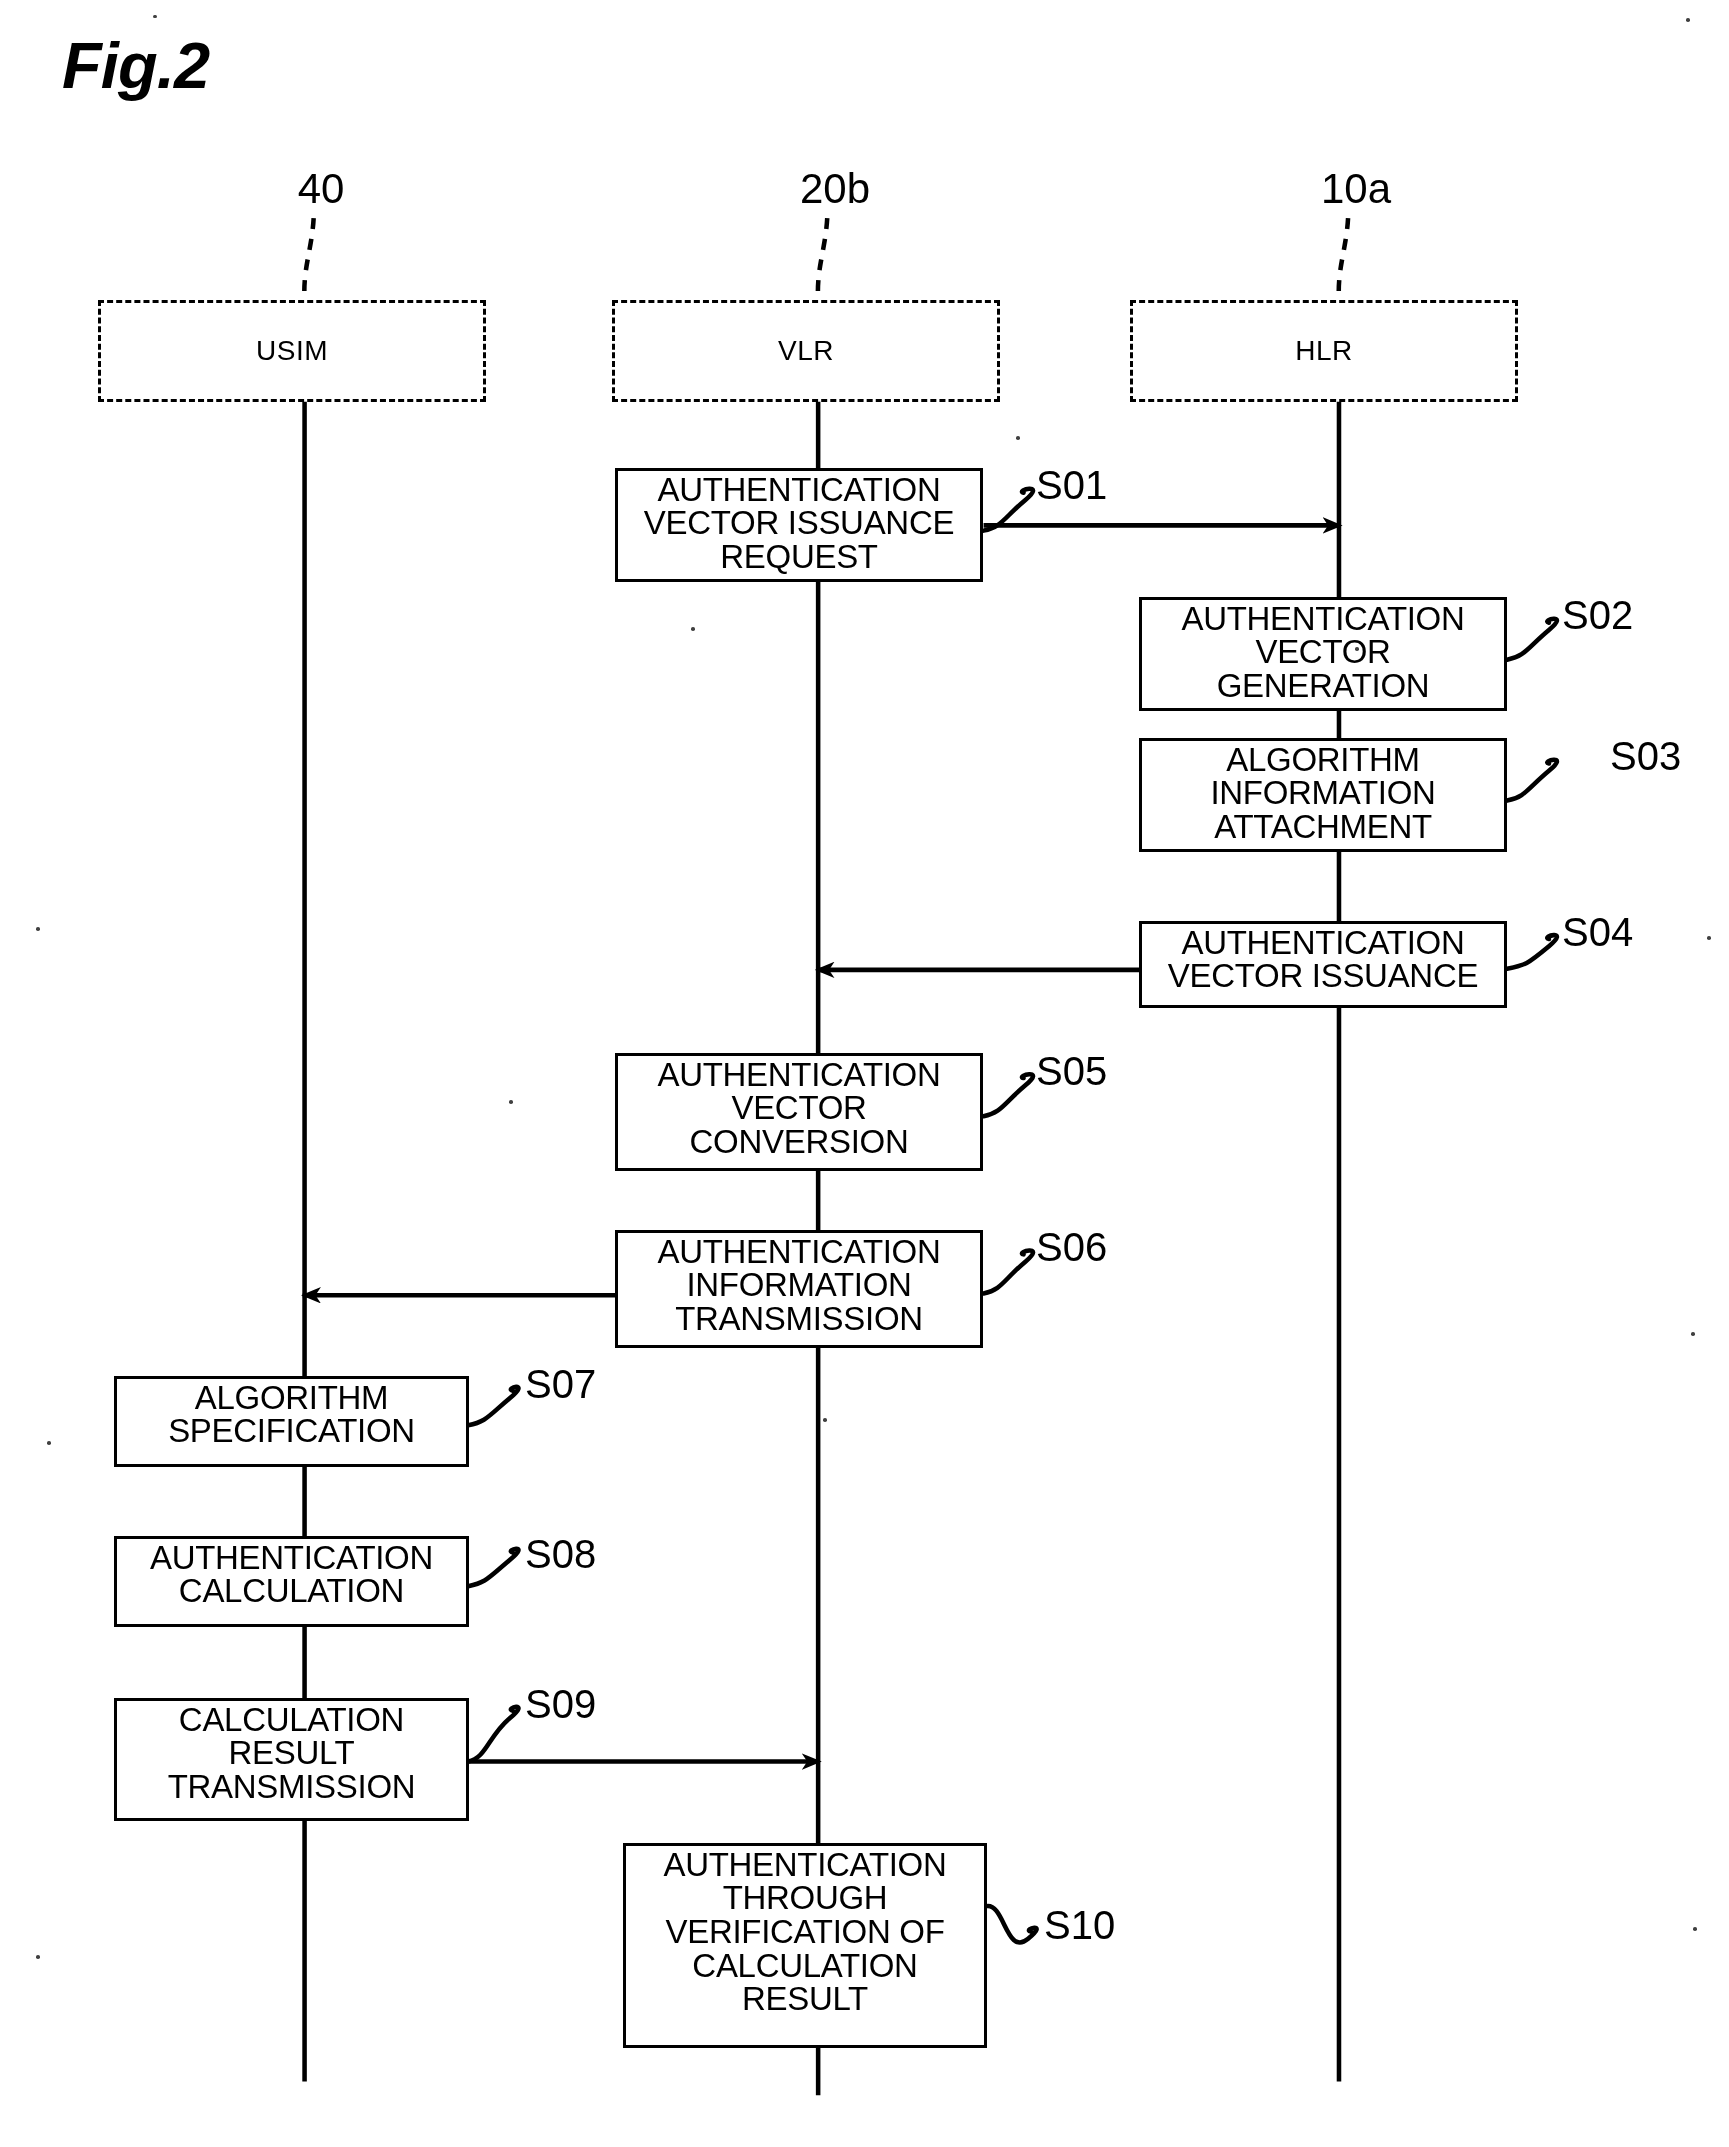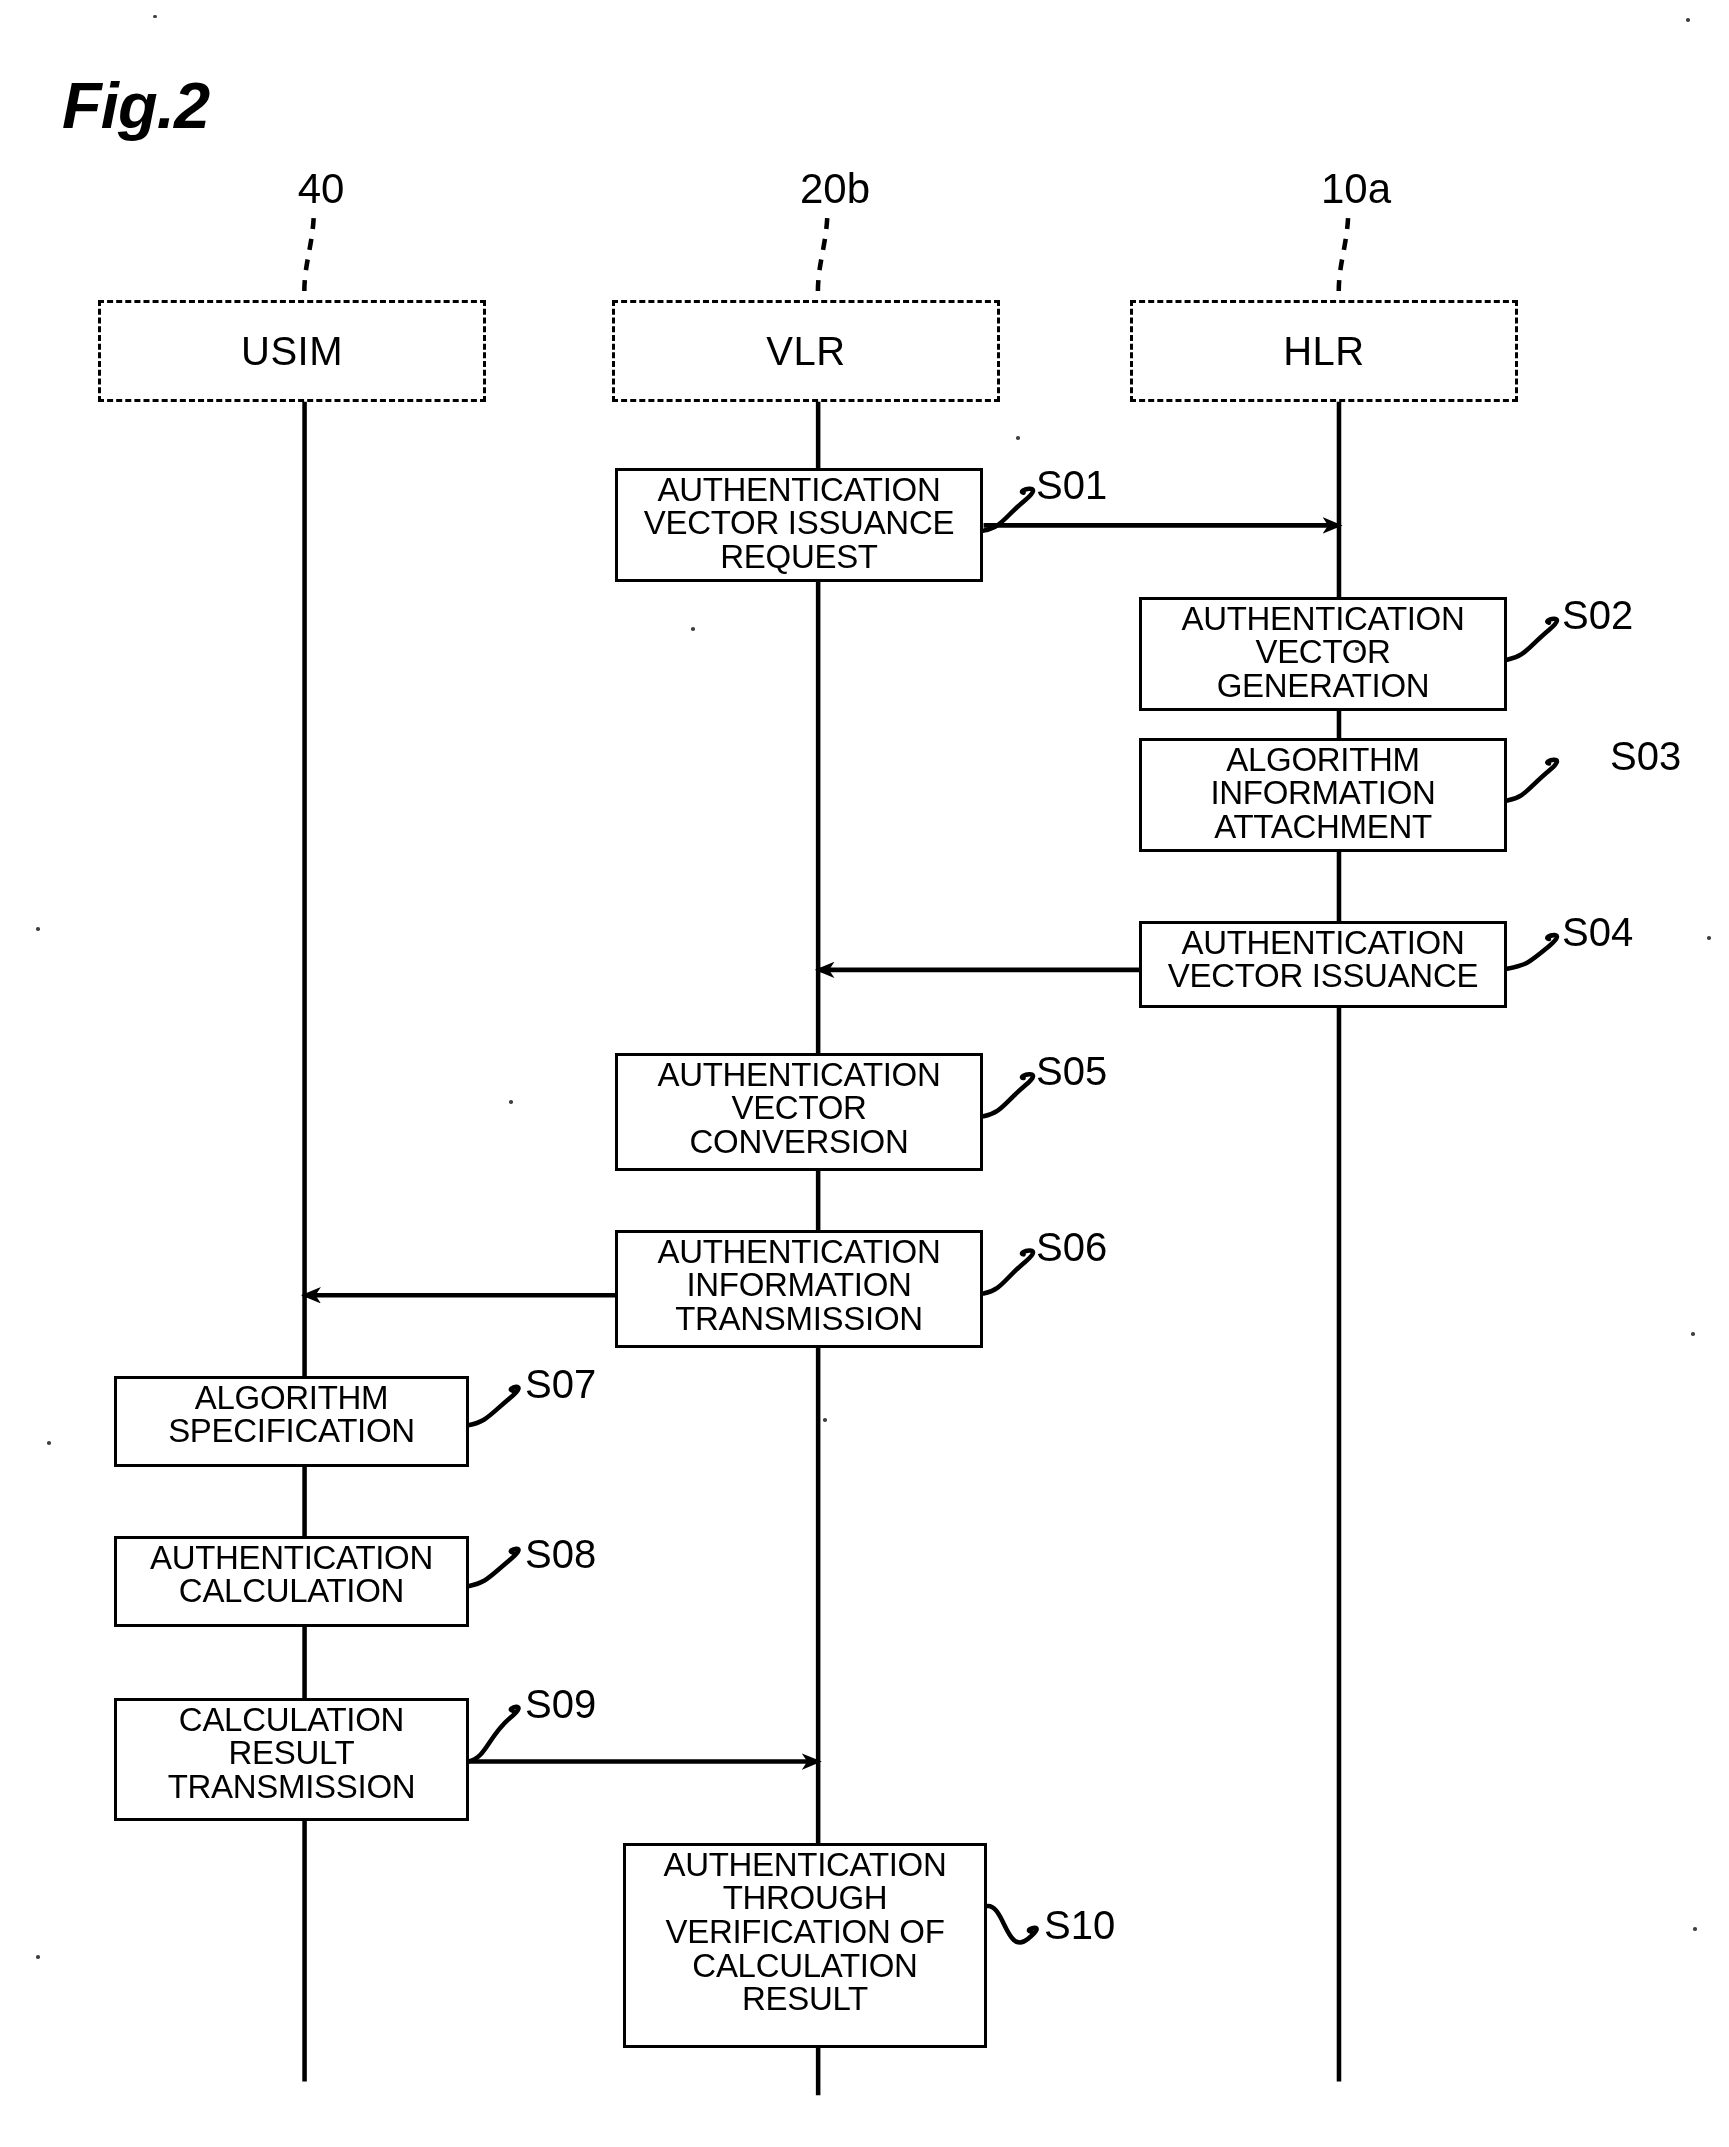--- a/index.html
+++ b/index.html
@@ -27,21 +27,20 @@
   .fig-title {
     position: absolute;
     left: 62px;
     top: 33px;
     font-size: 65px;
     font-weight: bold;
     font-style: italic;
     letter-spacing: -0.9px;
     line-height: 1;
     white-space: nowrap;
-    margin-top: 40px;
   }
 
   
   #lines {
     position: absolute;
     left: 0; top: 0;
     width: 1729px;
     height: 2147px;
     pointer-events: none;
   }
@@ -59,21 +58,21 @@
   
   .actor-box {
     position: absolute;
     border: 3.6px dashed #000;
     box-sizing: border-box;
     display: flex;
     align-items: center;
     justify-content: center;
   }
   .actor-label {
-    font-size: 40px;
+    font-size: 28px;
     line-height: 1;
     letter-spacing: 0.5px;
     white-space: nowrap;
   }
 
   
   .step-box {
     position: absolute;
     border: 3.6px solid #000;
     box-sizing: border-box;

